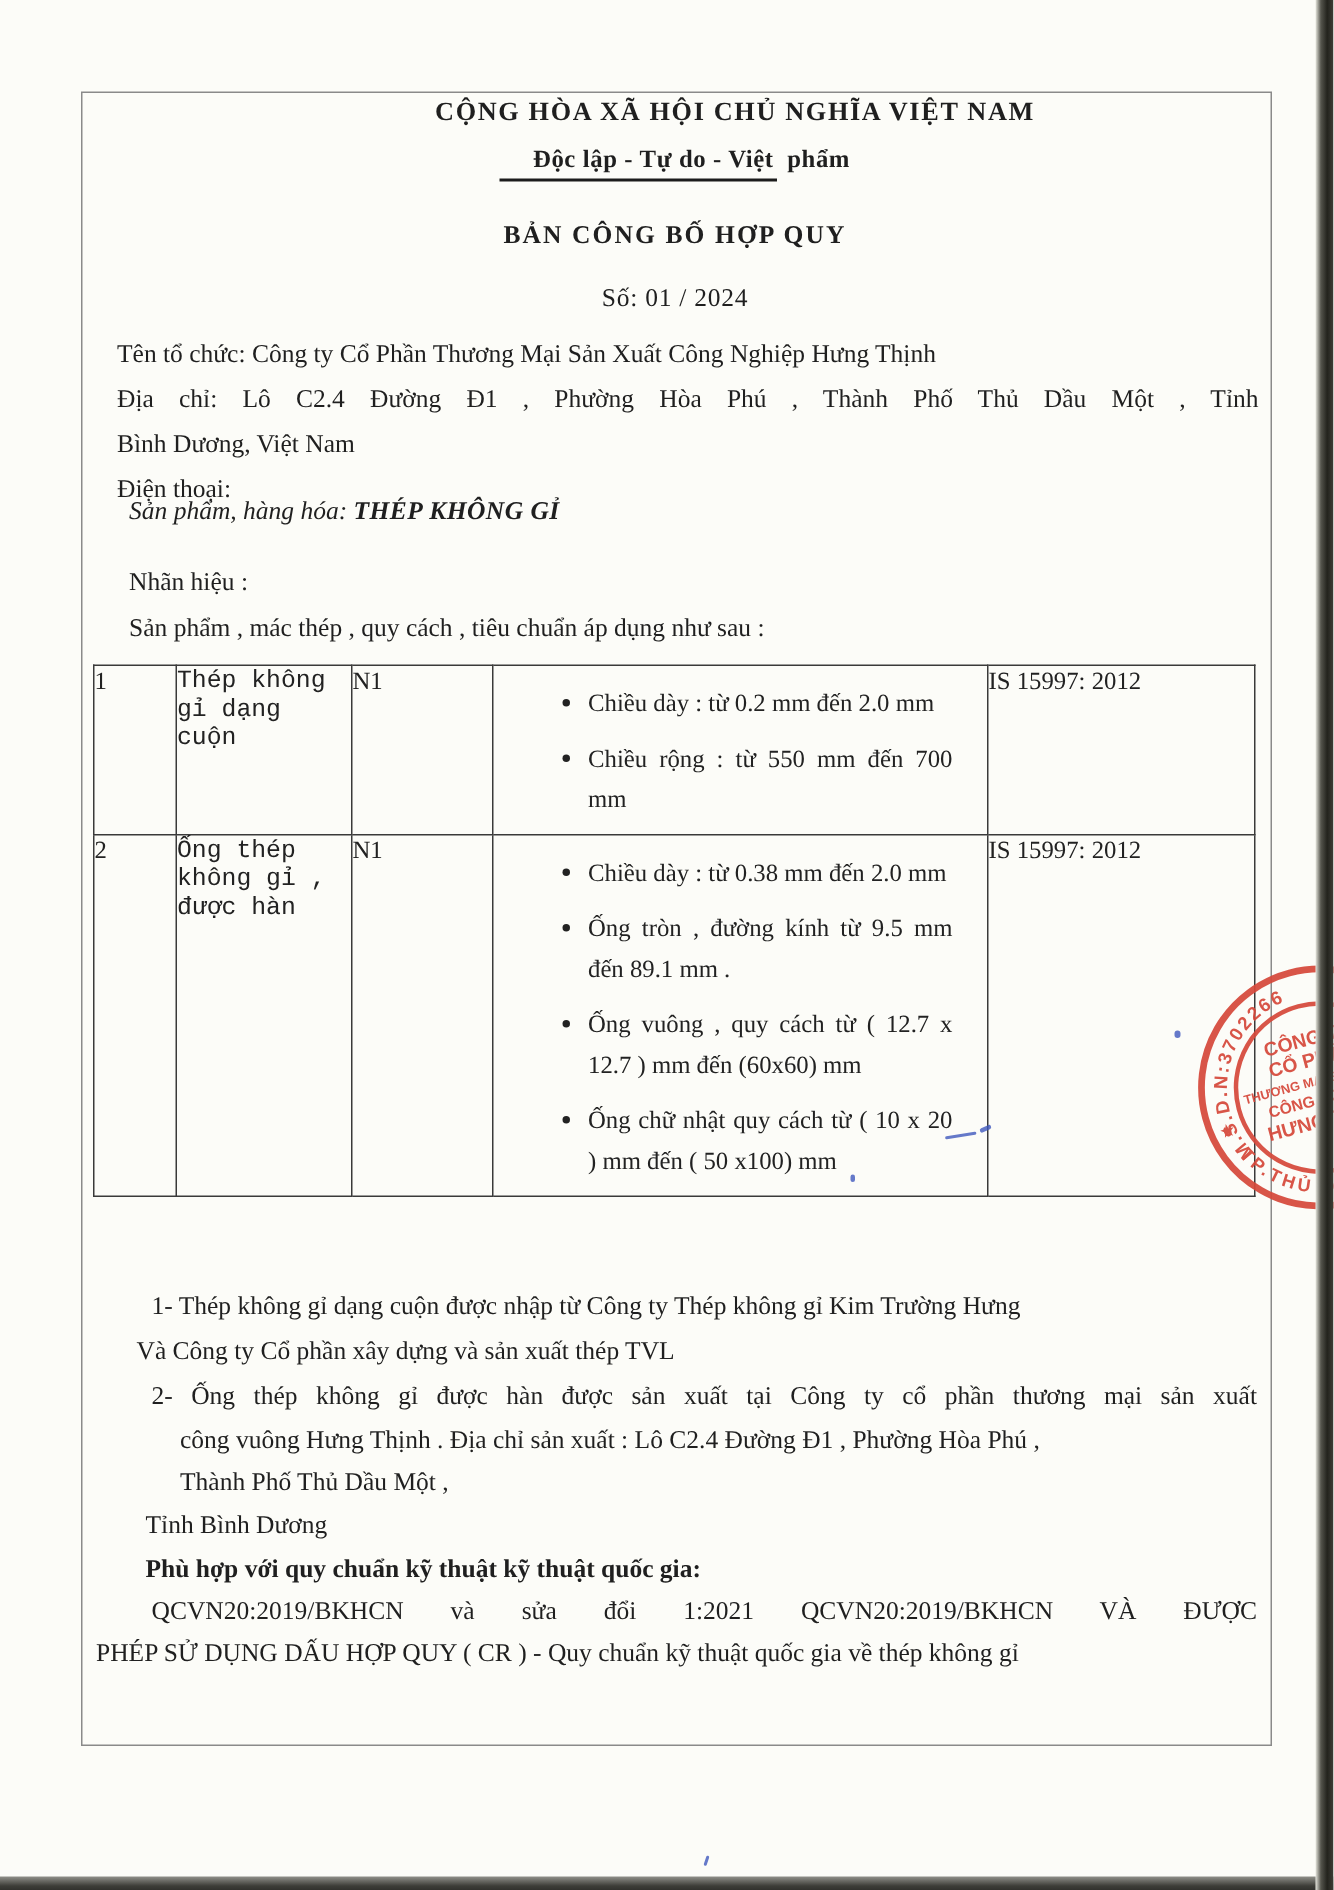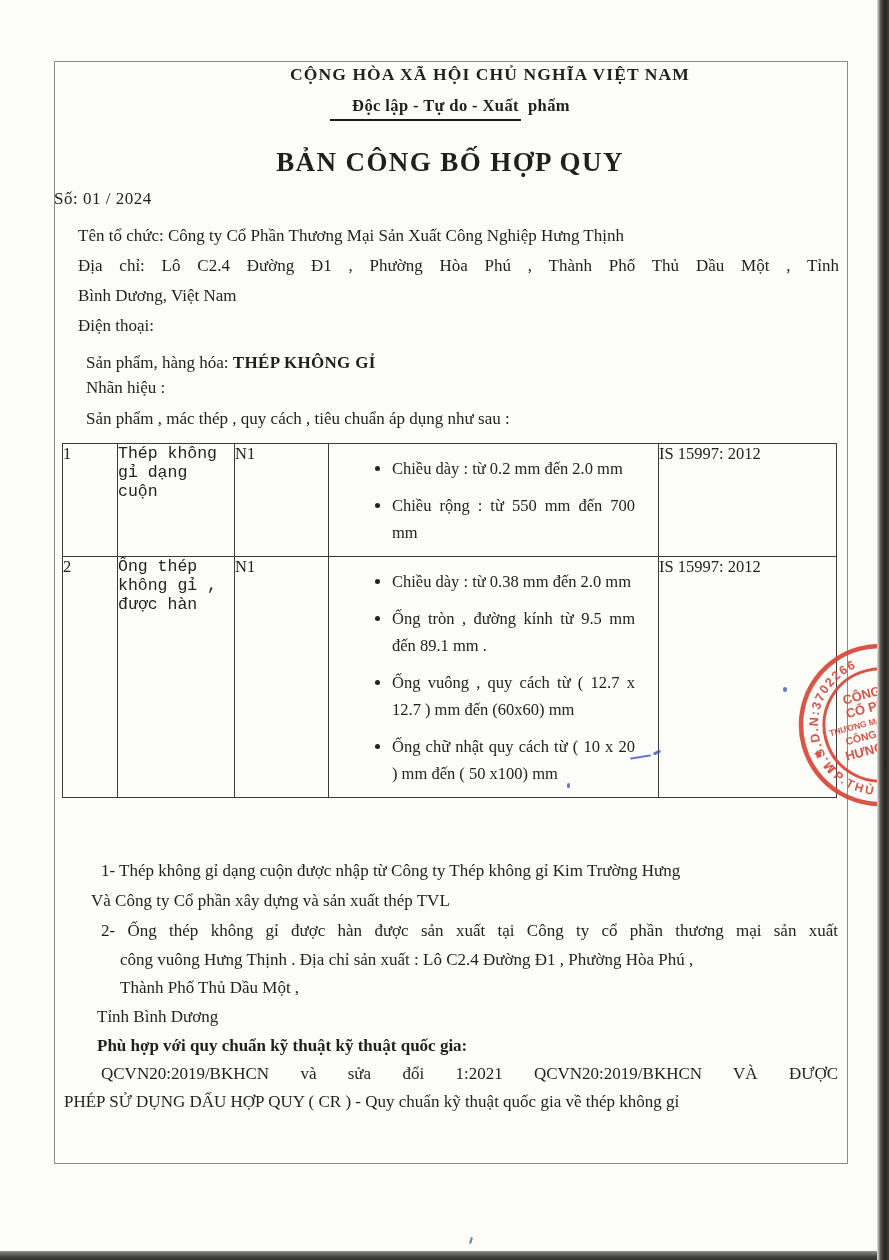--- a/index.html
+++ b/index.html
@@ -27,23 +27,23 @@
   
   .national-title{
     left:54px;top:64px;width:860px;text-align:center;
     font-weight:bold;font-size:17.5px;letter-spacing:1.1px;padding-left:12px;box-sizing:border-box;
   }
   .motto-wrap{left:54px;top:96px;width:792px;text-align:center;font-weight:bold;font-size:16.5px;letter-spacing:.4px;}
   .motto-underlined{display:inline-block;border-bottom:2px solid #1c1c1c;padding:0 2px 3px 22px;}
   .motto-tail{padding-left:7px;}
   .doc-title{
     left:54px;top:147px;width:792px;text-align:center;
-    font-weight:bold;font-size:27px;letter-spacing:1.4px;
+    font-weight:bold;font-size:17px;letter-spacing:1.4px;
   }
-  .doc-number{left:54px;top:189px;width:792px;text-align:left;font-size:17px;letter-spacing:.5px;}
+  .doc-number{left:54px;top:189px;width:792px;text-align:center;font-size:17px;letter-spacing:.5px;}
   
   .info-line{font-size:17px;white-space:nowrap;}
   .jline{white-space:normal;text-align:justify;text-align-last:justify;}
   .product-bold{font-weight:bold;letter-spacing:.3px;}
   
   .spec-table-wrap{left:62px;top:443px;}
   table.spec{border-collapse:collapse;table-layout:fixed;width:774px;font-size:16.5px;color:#222;}
   table.spec td,table.spec th{border:1.4px solid #3a3a3a;vertical-align:top;font-weight:normal;text-align:left;padding:0;box-sizing:border-box;}
   tr.hrow{height:45px;}
   tr.row1{height:91px;}
@@ -65,30 +65,30 @@
   
   .ink{background:#3f58bd;border-radius:2px;opacity:.8;}
 </style>
 </head>
 <body>
 
 <div class="abs page-border"></div>
 
 <div class="abs national-title">CỘNG HÒA XÃ HỘI CHỦ NGHĨA VIỆT NAM</div>
 <div class="abs motto-wrap">
-  <span class="motto-underlined">Độc lập - Tự do - Xuất</span><span class="motto-tail">phẩm</span>
+  <span class="motto-underlined">Độc lập - Tự do - Việt</span><span class="motto-tail">phẩm</span>
 </div>
 <div class="abs doc-title">BẢN CÔNG BỐ HỢP QUY</div>
 <div class="abs doc-number">Số: 01 / 2024</div>
 
 <div class="abs info-line" style="left:78px;top:226px;">Tên tổ chức: Công ty Cổ Phần Thương Mại Sản Xuất Công Nghiệp Hưng Thịnh</div>
 <div class="abs info-line jline" style="left:78px;top:256px;width:761px;">Địa chỉ: Lô C2.4 Đường Đ1 , Phường Hòa Phú , Thành Phố Thủ Dầu Một , Tỉnh</div>
 <div class="abs info-line" style="left:78px;top:286px;">Bình Dương, Việt Nam</div>
 <div class="abs info-line" style="left:78px;top:316px;">Điện thoại:</div>
-<div class="abs info-line" style="left:86px;top:353px;">
+<div class="abs info-line" style="left:86px;top:331px;font-style:italic;">
   <span>Sản phẩm, hàng hóa: </span><span class="product-bold">THÉP KHÔNG GỈ</span>
 </div>
 <div class="abs info-line" style="left:86px;top:378px;">Nhãn hiệu :</div>
 <div class="abs info-line" style="left:86px;top:409px;">Sản phẩm , mác thép , quy cách , tiêu chuẩn áp dụng như sau :</div>
 
 <div class="abs spec-table-wrap">
   <table class="spec">
     <colgroup>
         <col style="width:55px">
         <col style="width:117px">

